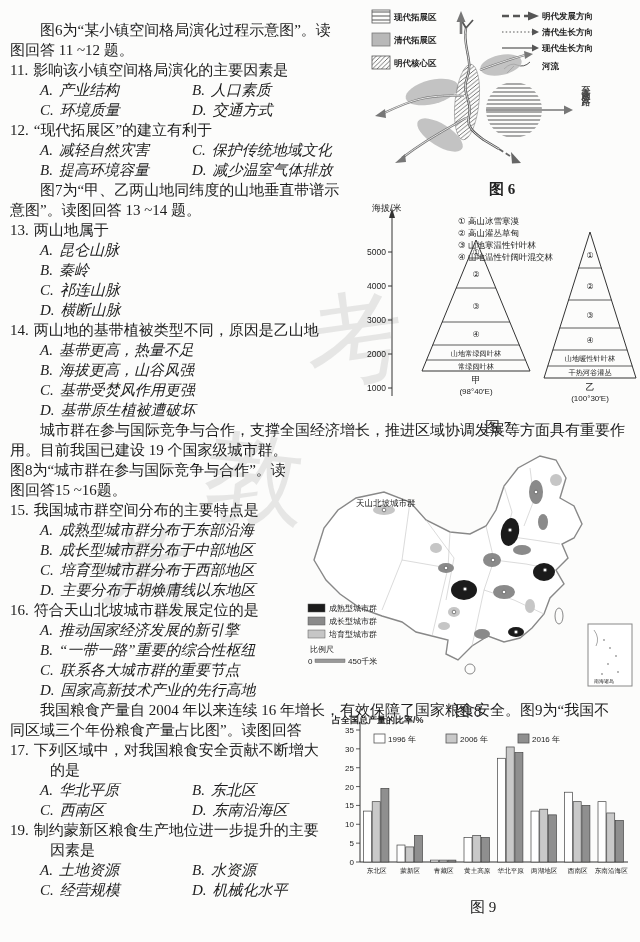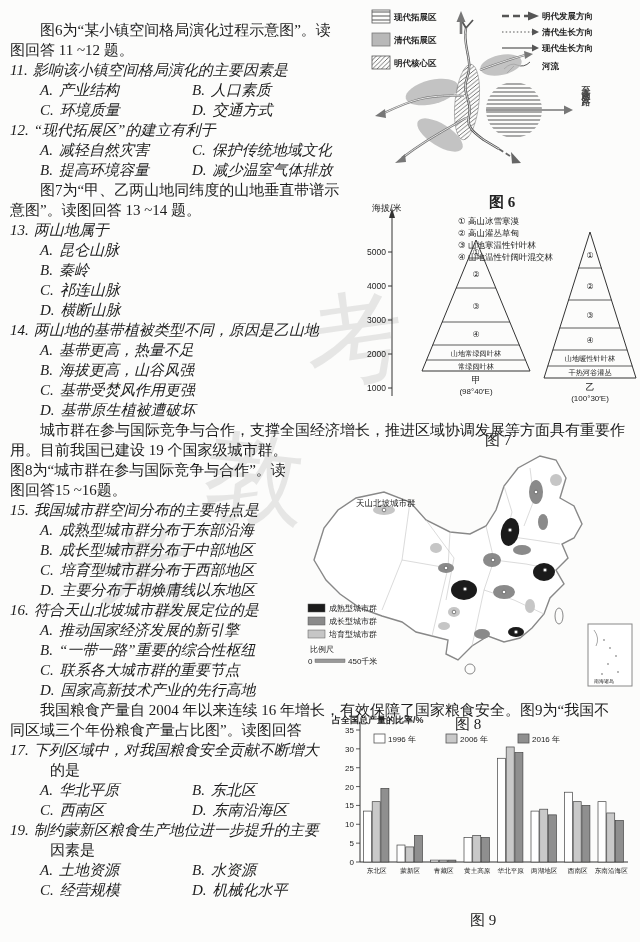--- a/index.html
+++ b/index.html
@@ -2,29 +2,29 @@
 <html><head>
 <meta charset="utf-8">
 <style>
   html,body{margin:0;padding:0;background:#e8e8e8;}
   .page{position:relative;width:640px;height:942px;margin:0 auto;background:#fcfcfb;
         font-family:"Liberation Serif","DejaVu Serif",serif;color:#1c1c1c;
         font-size:15px;line-height:20px;overflow:hidden;}
   .col{position:absolute;left:10px;top:20px;width:624px;}
   .para div{white-space:nowrap;}
   .indent{text-indent:2em;}
-  .stem{padding-left:30px;text-indent:-30px;white-space:nowrap;font-style:italic;}
+  .stem{padding-left:30px;text-indent:-30px;white-space:nowrap;}
   .stem .qnum{margin-right:5px;}
   .stem2{margin-left:40px;}
   .opts{margin-left:30px;font-style:italic;}
   .opts.two{display:grid;grid-template-columns:152px auto;}
   .opt{white-space:nowrap;}
   .opt span:first-child{margin-right:6px;}
   .fig{position:absolute;}
-  .caption{text-align:center;font-size:15px;color:#222;margin-top:19px;}
+  .caption{text-align:center;font-size:15px;color:#222;margin-top:6px;}
   svg text{font-family:"Liberation Sans","DejaVu Sans",sans-serif;fill:#222;}
   .vert{position:absolute;writing-mode:vertical-rl;font-size:9px;letter-spacing:3px;color:#444;
         font-family:"Liberation Sans",sans-serif;}
   .wm{position:absolute;font-size:100px;color:#5a5a5a;opacity:.13;pointer-events:none;
       font-family:"Liberation Serif",serif;}
 </style>
 </head>
 <body>
 
 <div class="page">

